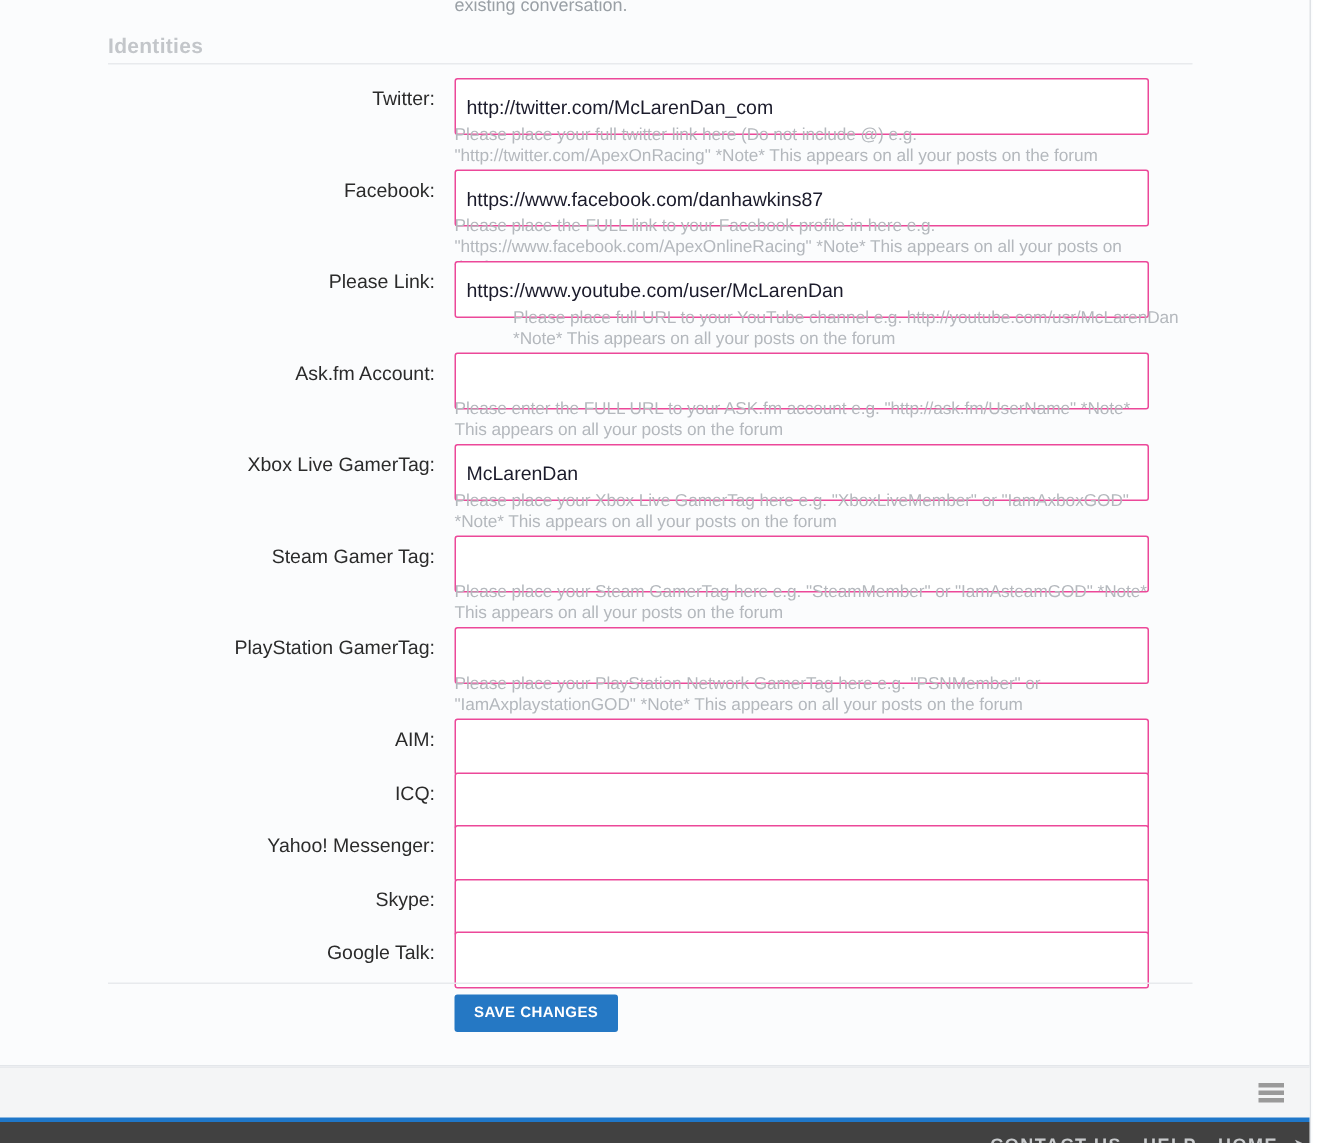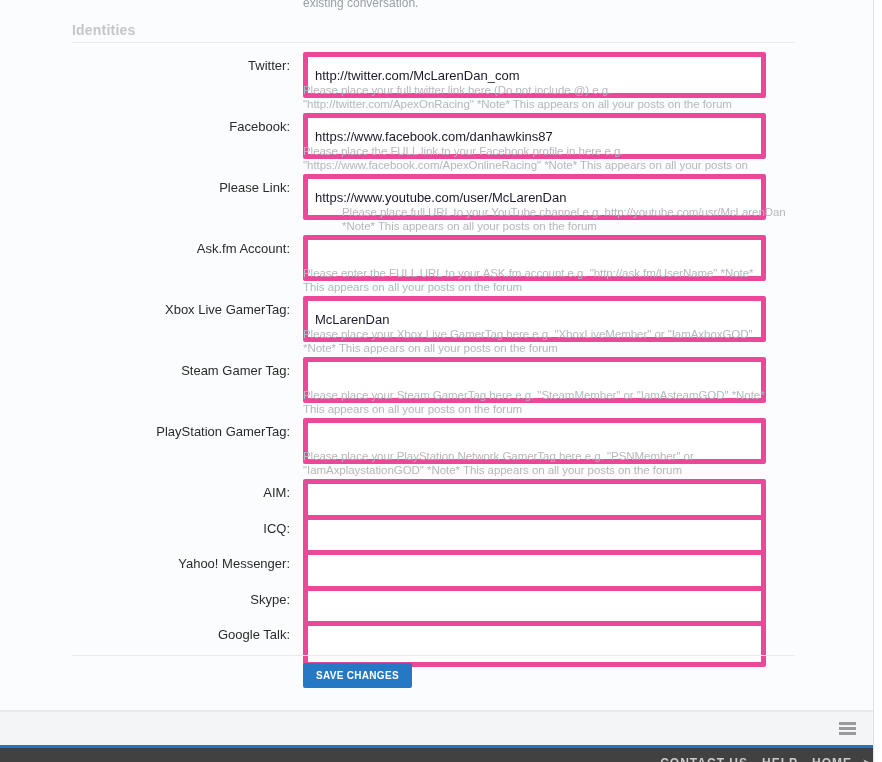--- a/index.html
+++ b/index.html
@@ -104,21 +104,21 @@
   }
   .text-input {
     display: block;
     width: 463px;
     height: 26px;
     padding: 18px 7px;
     font-family: "Liberation Sans", sans-serif;
     font-size: 13px;
     color: #1b1b2b;
     background: #ffffff;
-    border: 5px solid #ec4899;
+    border: 1px solid #ec4899;
     border-radius: 2px;
     outline: none;
     line-height: 20px;
   }
   .text-input::placeholder { color: #b5b9be; }
   .help-text {
     position: absolute;
     left: 303px;
     width: 462px;
     font-size: 11.5px;

